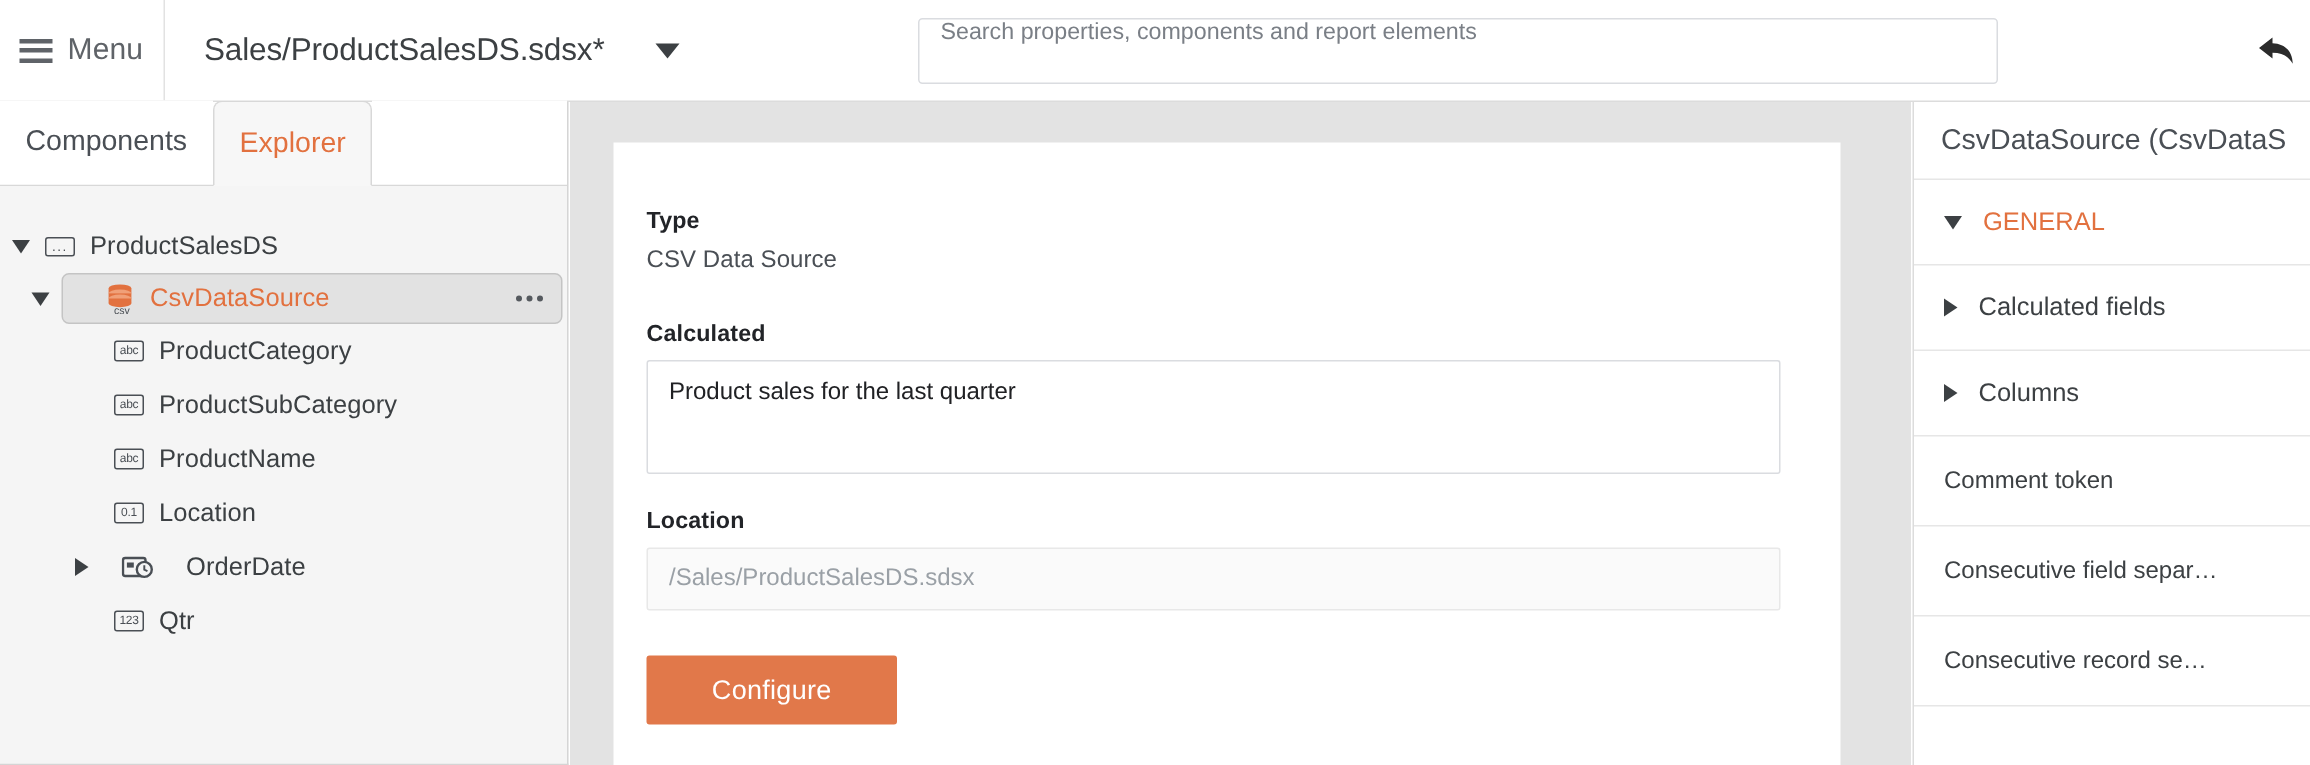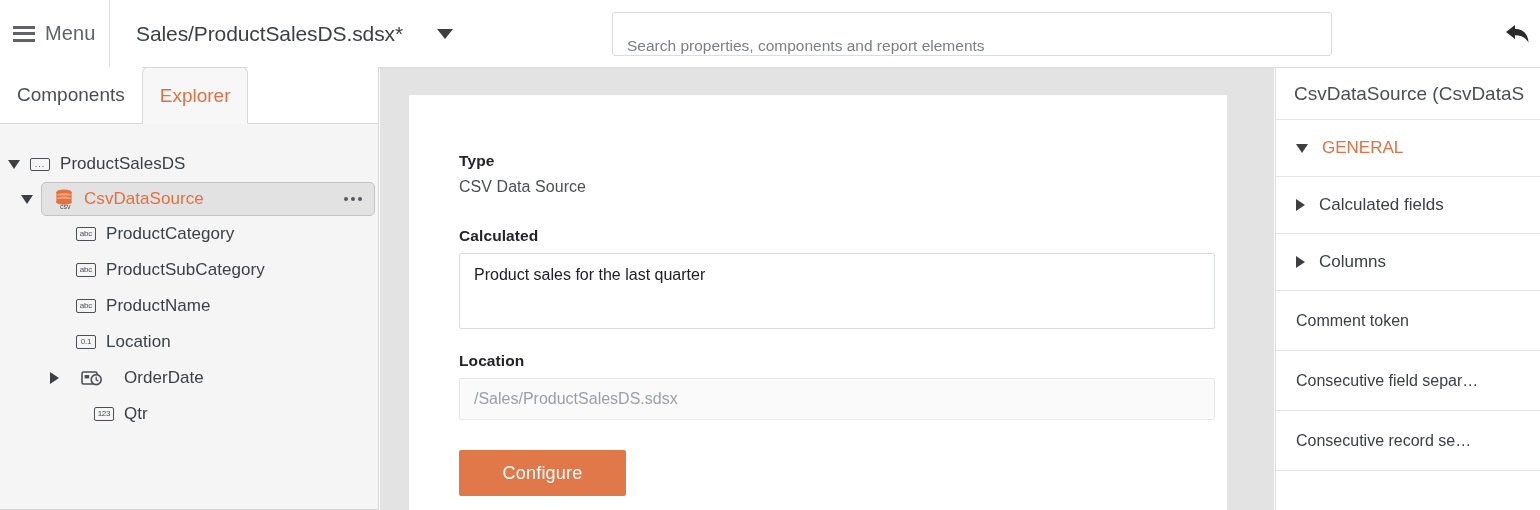--- a/index.html
+++ b/index.html
@@ -71,21 +71,21 @@
     border-top: 10px solid #3c4043;
   }
 
   .search-box {
     position: absolute;
     left: 612px; top: 12px;
     width: 720px; height: 44px;
     border: 1px solid #dadce0;
     border-radius: 3px;
     background: #fff;
-    display: flex; align-items: flex-end;
+    display: flex; align-items: flex-start;
     padding: 0 14px;
   }
   .search-box .ph {
     font-size: 15.5px;
     color: #7a7f86;
     white-space: nowrap;
   }
 
   .undo-btn {
     position: absolute;
@@ -216,21 +216,21 @@
     top: 68px; left: 380px;
     width: 894px; height: 442px;
     background: #e3e3e3;
   }
   .card {
     position: absolute;
     left: 29px; top: 27px;
     width: 818px; height: 430px;
     background: #ffffff;
   }
-  .card-inner { padding: 44px 38px 0 50px; margin-top: 13px; }
+  .card-inner { padding: 44px 38px 0 22px; }
 
   .field-label {
     font-size: 15.5px;
     font-weight: bold;
     color: #222428;
     margin-bottom: 8px;
     letter-spacing: 0.1px;
   }
   .field-static {
     font-size: 16px;
@@ -361,21 +361,21 @@
       <div class="tree-row" style="margin-left:2px; padding-left:0; width:355px;">
         <span class="tw-toggle">
           <span class="tri-down"></span>
         </span>
         <span class="tw-icon">
           <span class="badge" style="font-size:9px;padding:1px 3px;letter-spacing:1px;">...</span>
         </span>
         <span class="tw-label">ProductSalesDS</span>
       </div>
 
-      <div class="tree-row selected" style="margin-left:41px; width:334px; padding-left:0;">
+      <div class="tree-row selected" style="margin-left:41px; width:334px; padding-left:16px;">
         <span class="tw-toggle" style="position:absolute;left:-27px;">
           <span class="tri-down"></span>
         </span>
         <span class="tw-icon" style="margin-left:8px;">
           <svg width="22" height="22" viewBox="0 0 22 22">
             <ellipse cx="11" cy="4.2" rx="7.6" ry="2.6" fill="#e2713f"></ellipse>
             <rect x="3.4" y="4.2" width="15.2" height="3.4" fill="#e2713f"></rect>
             <ellipse cx="11" cy="7.6" rx="7.6" ry="2.6" fill="#f0a078"></ellipse>
             <rect x="3.4" y="7.6" width="15.2" height="3.4" fill="#e2713f"></rect>
             <ellipse cx="11" cy="11" rx="7.6" ry="2.6" fill="#f0a078"></ellipse>
@@ -428,21 +428,21 @@
           <svg width="22" height="16" viewBox="0 0 22 16">
             <rect x="1" y="2" width="15" height="12" rx="1.5" fill="none" stroke="#4a4f55" stroke-width="1.6"></rect>
             <rect x="3.6" y="5" width="4.6" height="3.4" fill="#4a4f55"></rect>
             <circle cx="15.2" cy="9.6" r="5" fill="#f5f5f5" stroke="#4a4f55" stroke-width="1.6"></circle>
             <path d="M15.2 6.8 L15.2 9.8 L17.3 10.8" stroke="#4a4f55" stroke-width="1.3" fill="none"></path>
           </svg>
         </span>
         <span class="tw-label">OrderDate</span>
       </div>
 
-      <div class="tree-row" style="margin-left:90px;">
+      <div class="tree-row" style="margin-left:72px;">
         <span class="tw-icon">
           <span class="badge">123</span>
         </span>
         <span class="tw-label">Qtr</span>
       </div>
 
     </div>
   </div>
 
   <div class="canvas">

